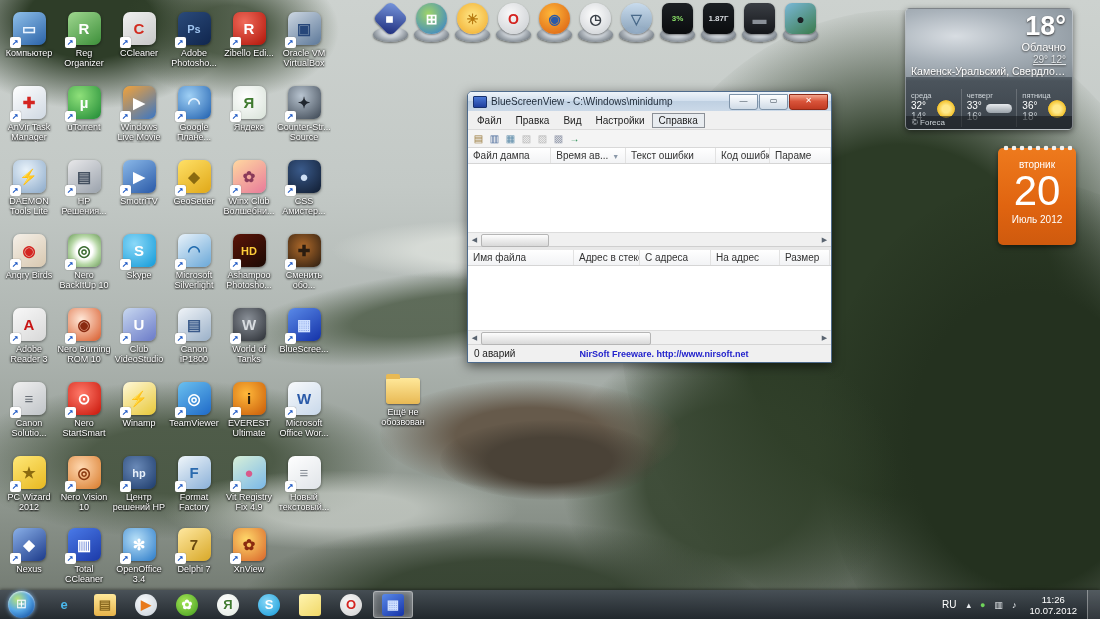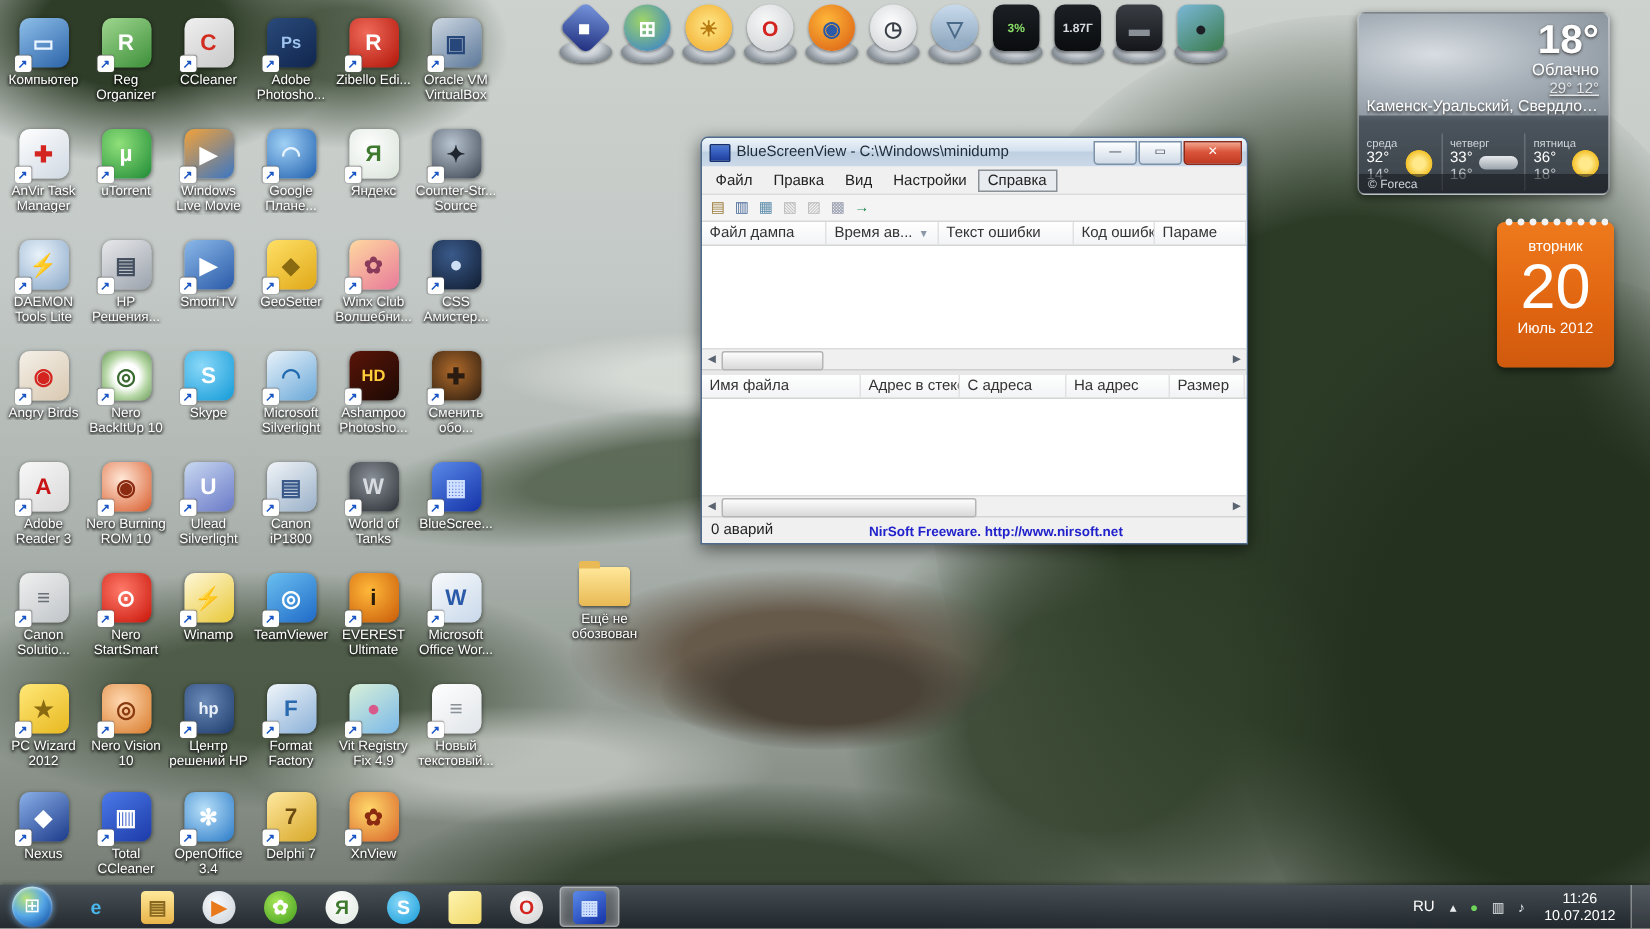--- a/index.html
+++ b/index.html
@@ -227,21 +227,21 @@
     <div class="dicon" style="left: 2px; top: 308px;">
       <div class="ic" style="background: linear-gradient(145deg, rgb(248, 248, 248), rgb(216, 216, 216)); color: rgb(200, 20, 20); font-size: 15px;">A<div class="sc">↗</div></div>
       <div class="lb">Adobe Reader 3</div>
     </div>
     <div class="dicon" style="left: 57px; top: 308px;">
       <div class="ic" style="background: radial-gradient(circle at 40% 35%, rgb(255, 232, 216), rgb(216, 90, 42)); color: rgb(138, 42, 16); font-size: 15px;">◉<div class="sc">↗</div></div>
       <div class="lb">Nero Burning ROM 10</div>
     </div>
     <div class="dicon" style="left: 112px; top: 308px;">
       <div class="ic" style="background: linear-gradient(145deg, rgb(200, 216, 240), rgb(106, 122, 200)); color: rgb(255, 255, 255); font-size: 15px;">U<div class="sc">↗</div></div>
-      <div class="lb">Ulead Silverlight</div>
+      <div class="lb">Club VideoStudio</div>
     </div>
     <div class="dicon" style="left: 167px; top: 308px;">
       <div class="ic" style="background: linear-gradient(145deg, rgb(240, 244, 248), rgb(154, 176, 200)); color: rgb(58, 90, 138); font-size: 15px;">▤<div class="sc">↗</div></div>
       <div class="lb">Canon iP1800 series Свойс...</div>
     </div>
     <div class="dicon" style="left: 222px; top: 308px;">
       <div class="ic" style="background: radial-gradient(circle at 45% 35%, rgb(138, 144, 152), rgb(42, 46, 52)); color: rgb(216, 220, 224); font-size: 15px;">W<div class="sc">↗</div></div>
       <div class="lb">World of Tanks</div>
     </div>
     <div class="dicon" style="left: 277px; top: 308px;">

